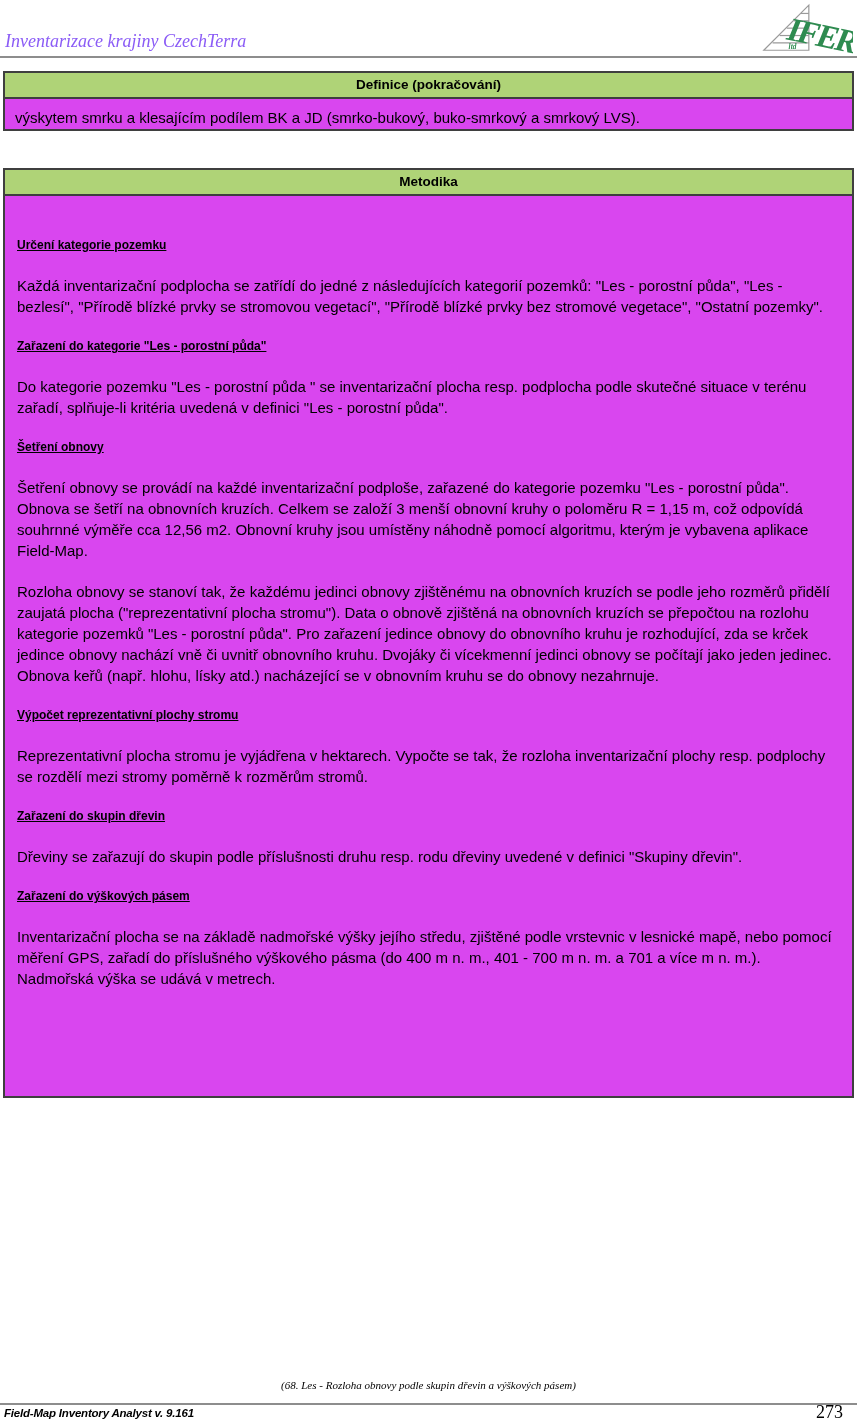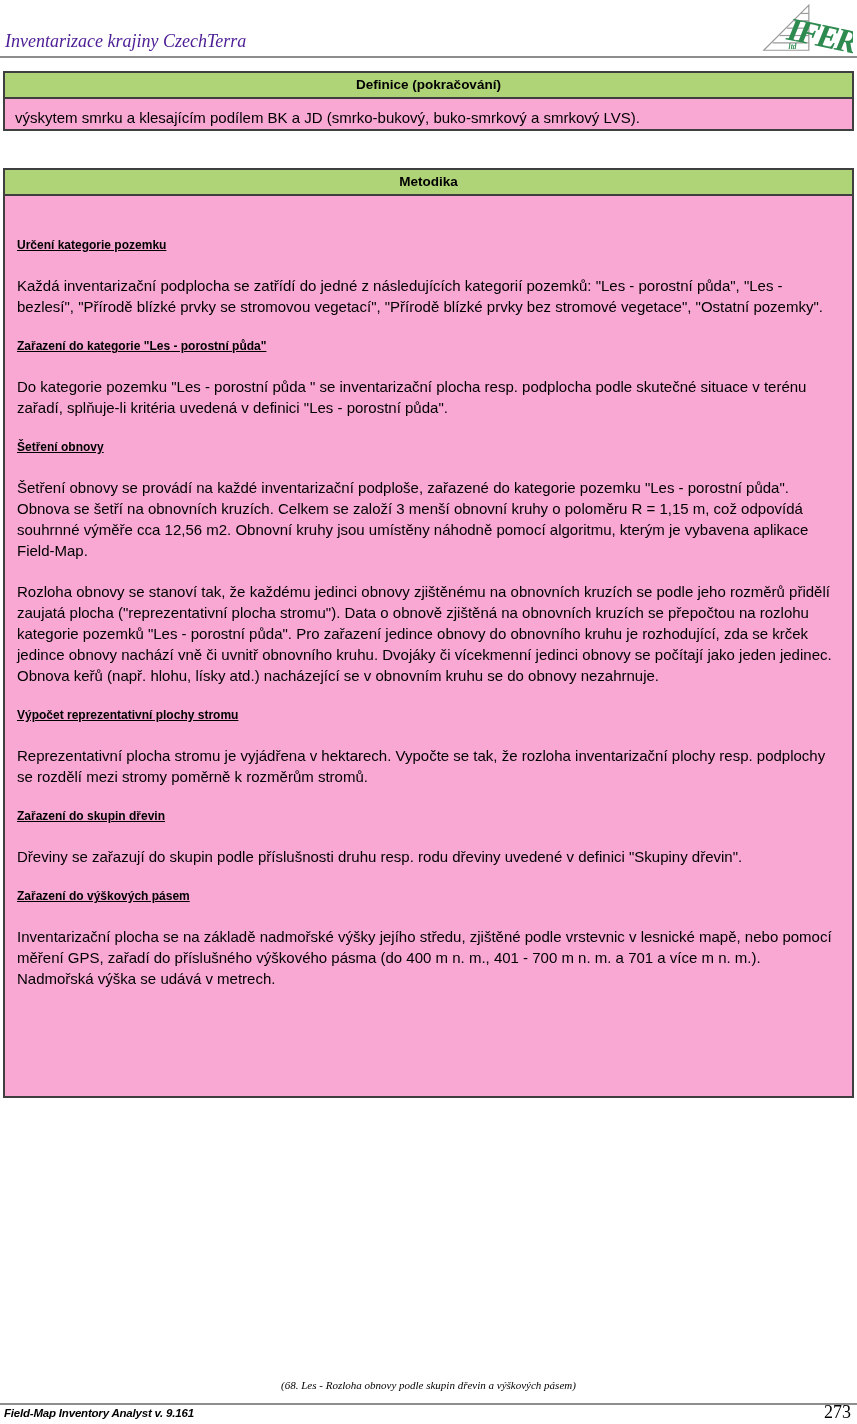--- a/index.html
+++ b/index.html
@@ -16,36 +16,36 @@
     overflow:hidden;
     font-family:"Liberation Sans",sans-serif;
     color:#000;
   }
   
   .doc-title{
     position:absolute;top:31px;left:5px;
     font-family:"Liberation Serif",serif;
     font-style:italic;
     font-size:18px;
-    color:#4c1d95;
+    color:#8b5cf6;
     white-space:nowrap;
   }
   .header-rule{
     position:absolute;top:56px;left:0;width:857px;height:0;
     border-top:2px solid var(--rule-gray);
   }
   .logo{
     position:absolute;top:2px;right:4px;width:92px;height:56px;
   }
   
   .box{
     position:absolute;left:3px;width:851px;
     box-sizing:border-box;
     border:2px solid var(--box-border);
-    background:#f9a8d4;
+    background:#d946ef;
   }
   .box-definice{top:71px;}
   .box-metodika{top:168px;}
   .box-header{
     background:var(--green);
     border-bottom:2px solid var(--box-border);
     height:24px;line-height:24px;
     text-align:center;
     font-weight:bold;
     font-size:13.5px;
@@ -84,21 +84,21 @@
     border-top:2px solid var(--rule-gray);
   }
   .version{
     position:absolute;top:1407px;left:4px;
     font-style:italic;
     font-weight:bold;
     font-size:11.5px;
     letter-spacing:-0.2px;
   }
   .page-number{
-    position:absolute;top:1402px;right:6px;
+    position:absolute;top:1402px;right:14px;
     font-family:"Liberation Serif",serif;
     font-size:18px;
   }
 </style>
 </head>
 <body>
 
 <div class="page">
 
   <div class="doc-title">Inventarizace krajiny CzechTerra</div>

